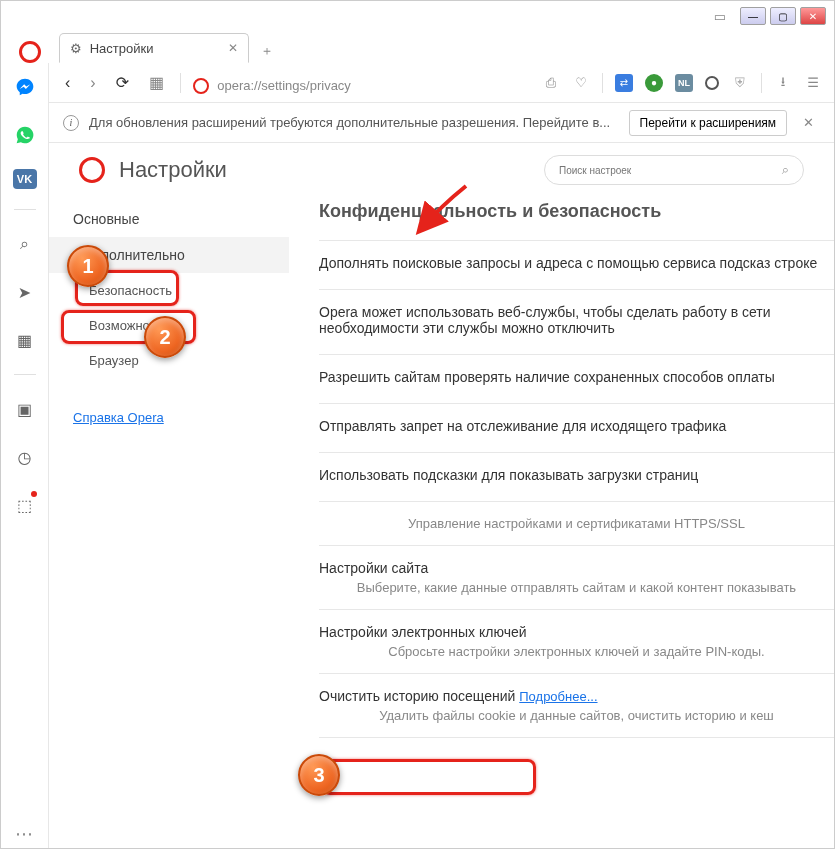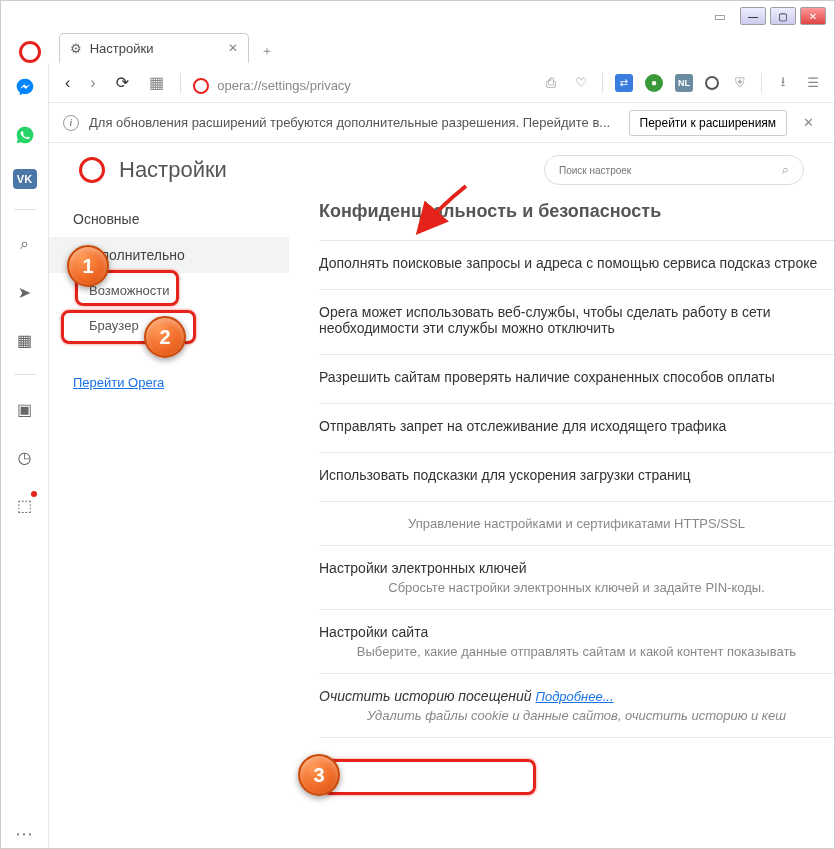--- a/index.html
+++ b/index.html
@@ -69,21 +69,21 @@
 .nav-item.sub { padding-left: 40px; font-size: 13px; color: #555; }
 .nav-item.active { background: #f3f3f3; }
 .nav-item .chev { font-size: 10px; }
 .nav-link { padding: 8px 24px; font-size: 13px; }
 .nav-link a { color: #1a73e8; text-decoration: underline; }
 .nav-gap { height: 24px; }
 
 .main-area { flex: 1; padding: 20px 0 0 30px; overflow: hidden; }
 .section-title { font-size: 18px; color: #555; margin-bottom: 18px; }
 .setting-row { border-top: 1px solid #e7e7e7; padding: 14px 0; }
-.setting-row:last-child { border-bottom: 1px solid #e7e7e7; font-style: italic; }
+.setting-row:last-child { border-bottom: 1px solid #e7e7e7; }
 .sr-title { font-size: 14px; color: #333; margin-bottom: 4px; }
 .sr-desc { font-size: 13px; color: #888; text-align: center; }
 .sr-link { color: #1a73e8; text-decoration: underline; font-size: 13px; }
 
 
 .annot-badge { position: absolute; width: 42px; height: 42px; border-radius: 50%; background: radial-gradient(circle at 35% 30%, #ff9955, #ee6622 60%, #c94a0a); border: 2px solid #c94a0a; display: flex; align-items: center; justify-content: center; color: #fff; font-size: 20px; font-weight: bold; box-shadow: 0 2px 6px rgba(0,0,0,0.4), inset 0 3px 6px rgba(255,255,255,0.4); z-index: 50; }
 .annot-ring { position: absolute; border: 3px solid #e5231b; border-radius: 8px; z-index: 49; box-shadow: 0 0 3px rgba(229,35,27,0.6); }
 .annot-arrow { position: absolute; z-index: 48; }
 </style>
 </head>
@@ -181,57 +181,60 @@
   <div class="content">
     <div class="sidebar-nav">
       <div class="nav-item">
         <span>Основные</span>
       </div>
       <div class="nav-item active">
         <span class="chev">▴</span>
         <span>Дополнительно</span>
       </div>
       <div class="nav-item sub">
+          <span>Безопасность</span>
+        </div>
+      <div class="nav-item sub">
           <span>Возможности</span>
         </div>
       <div class="nav-item sub">
           <span>Браузер</span>
         </div>
       <div class="nav-gap"></div>
-      <div class="nav-link"><a href="#">Перейти Opera</a></div>
+      <div class="nav-link"><a href="#">Справка Opera</a></div>
     </div>
 
     <div class="main-area">
       <h2 class="section-title">Конфиденциальность и безопасность</h2>
 
       <div class="setting-row">
         <div class="sr-title">Дополнять поисковые запросы и адреса с помощью сервиса подсказ строке</div>
       </div>
       <div class="setting-row">
         <div class="sr-title">Opera может использовать веб-службы, чтобы сделать работу в сети необходимости эти службы можно отключить</div>
       </div>
       <div class="setting-row">
         <div class="sr-title">Разрешить сайтам проверять наличие сохраненных способов оплаты</div>
       </div>
       <div class="setting-row">
         <div class="sr-title">Отправлять запрет на отслеживание для исходящего трафика</div>
       </div>
       <div class="setting-row">
-        <div class="sr-title">Использовать подсказки для ускорения загрузки страниц</div>
+        <div class="sr-title">Использовать подсказки для показывать загрузки страниц</div>
       </div>
       <div class="setting-row">
         <div class="sr-desc">Управление настройками и сертификатами HTTPS/SSL</div>
+      </div>
+      <div class="setting-row">
+        <div class="sr-title">Настройки сайта</div>
+        <div class="sr-desc">Выберите, какие данные отправлять сайтам и какой контент показывать</div>
       </div>
       <div class="setting-row">
         <div class="sr-title">Настройки электронных ключей</div>
         <div class="sr-desc">Сбросьте настройки электронных ключей и задайте PIN-коды.</div>
-      </div>
-      <div class="setting-row">
-        <div class="sr-title">Настройки сайта</div>
-        <div class="sr-desc">Выберите, какие данные отправлять сайтам и какой контент показывать</div>
       </div>
       <div class="setting-row">
         <div class="sr-title"><span>Очистить историю посещений</span> <a href="#" class="sr-link">Подробнее...</a></div>
         <div class="sr-desc">Удалить файлы cookie и данные сайтов, очистить историю и кеш</div>
       </div>
     </div>
   </div>
 
   <div class="annot-ring" style="left:74px; top:269px; width:104px; height:36px;"></div>
   <div class="annot-badge" style="left:66px; top:244px;">1</div>

